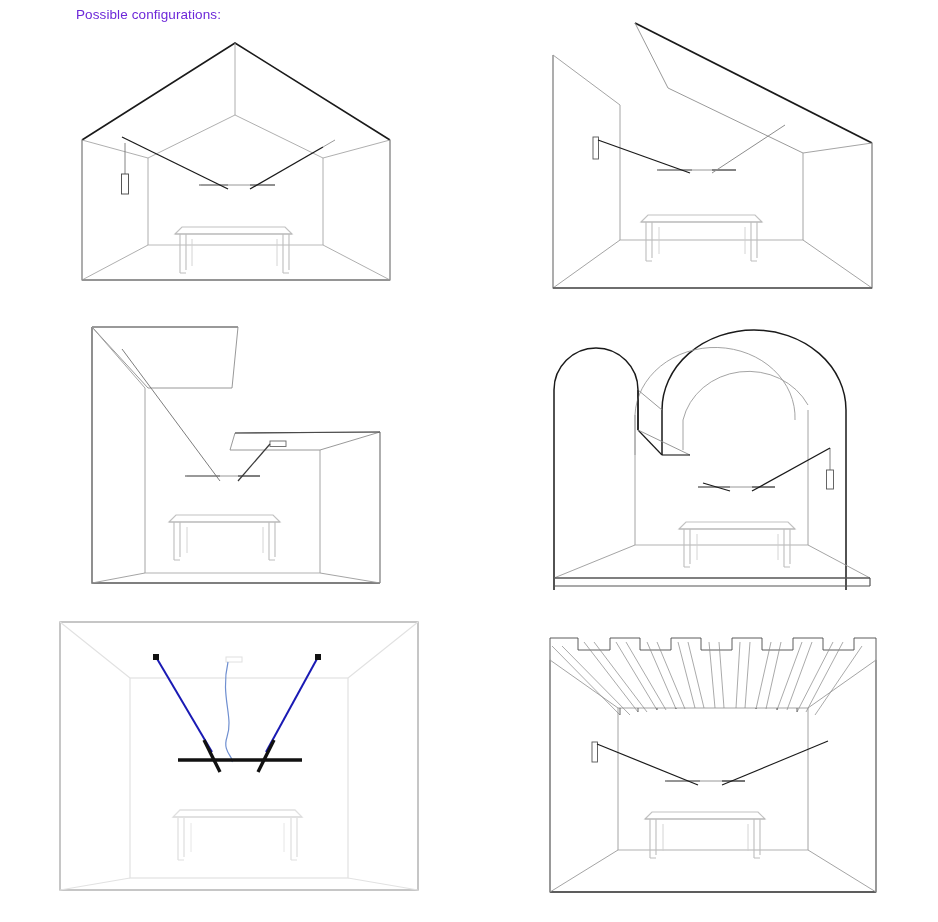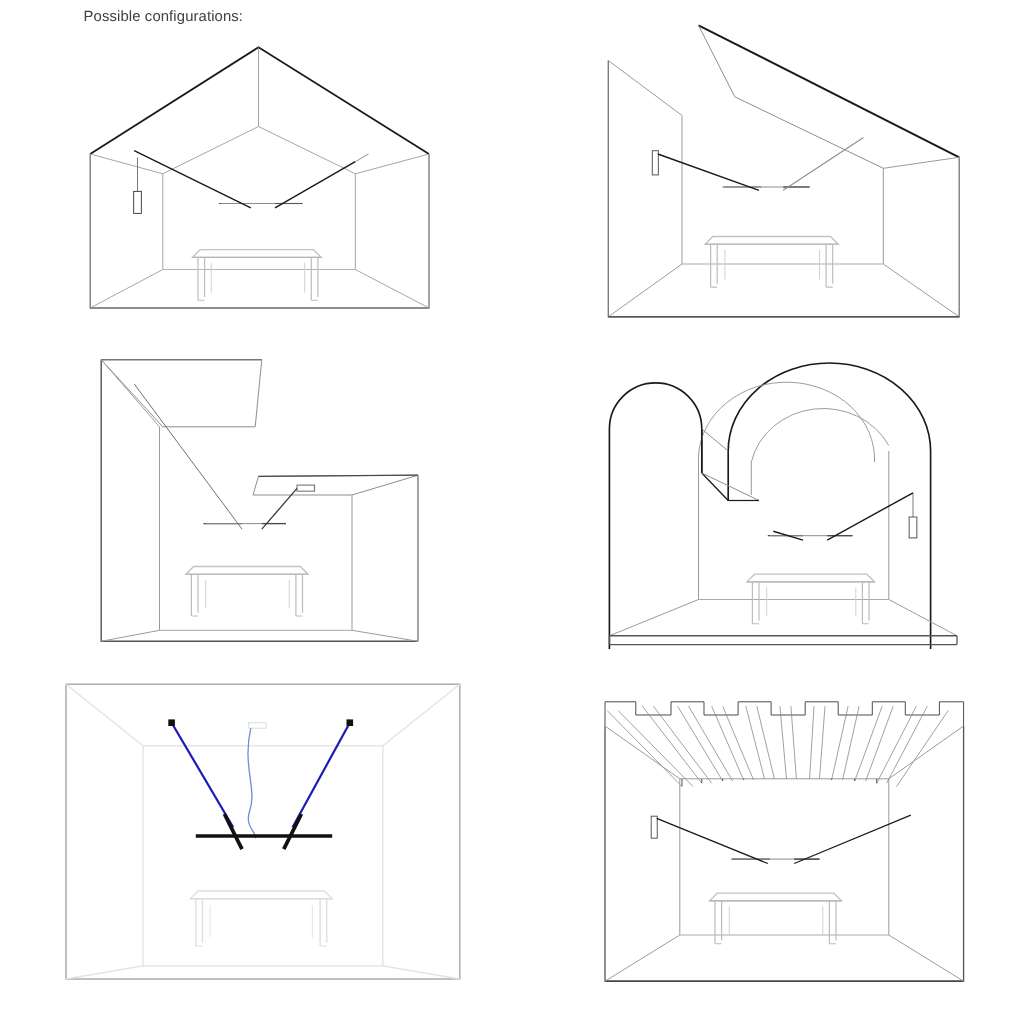--- a/index.html
+++ b/index.html
@@ -16,21 +16,21 @@
     overflow: hidden;
     position: relative;
   }
   #page-title {
     position: absolute;
     left: 76px;
     top: 6px;
     font-size: 13.5px;
     line-height: 18px;
     letter-spacing: 0.1px;
-    color: #404040;
+    color: #6d28d9;
     white-space: nowrap;
   }
   #grid {
     position: absolute;
     left: 0;
     top: 0;
     width: 938px;
     height: 922px;
   }
   .cell {

